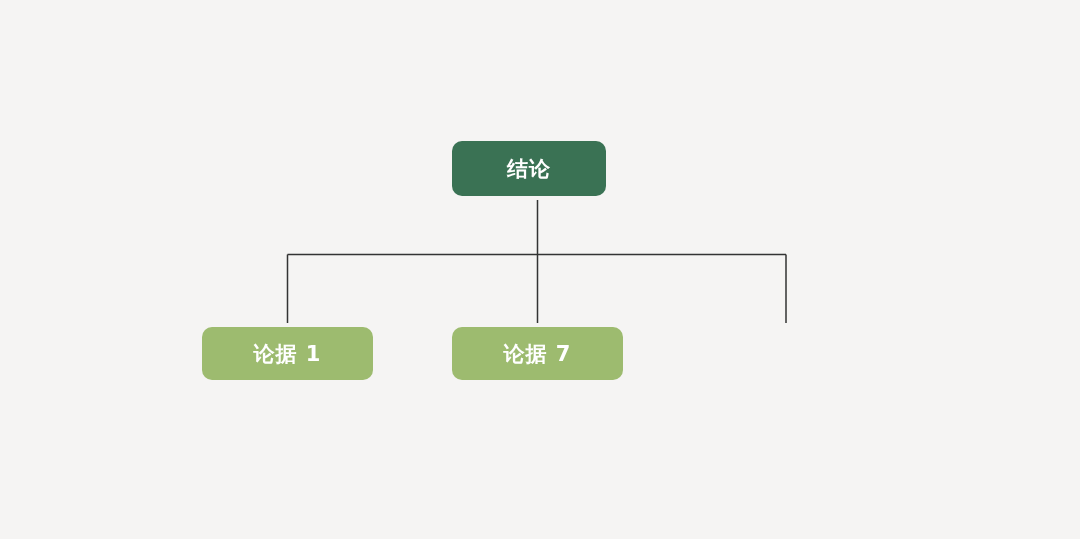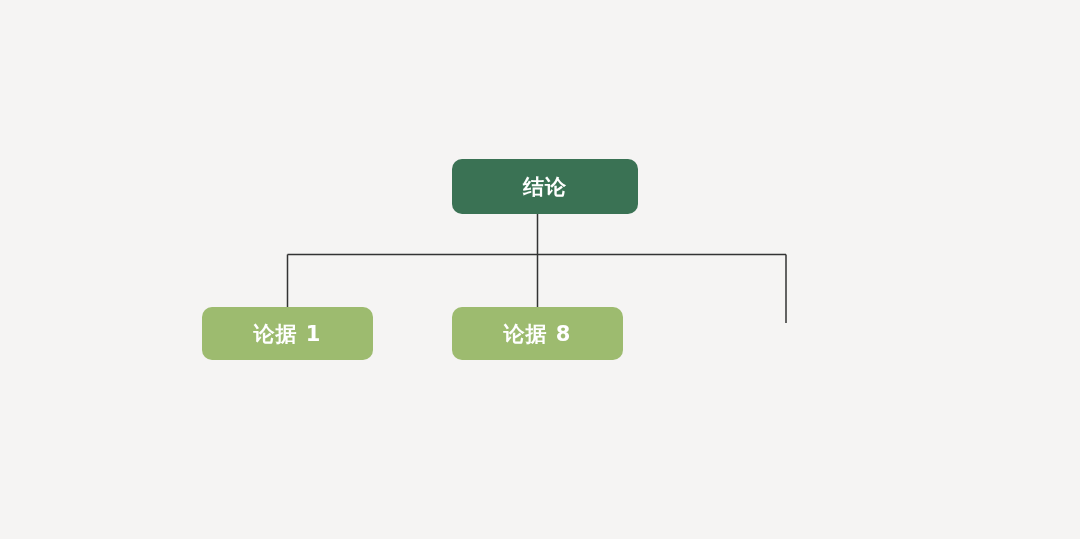--- a/index.html
+++ b/index.html
@@ -33,26 +33,26 @@
     align-items:center;
     justify-content:center;
     border-radius:10px;
     color:var(--label-text);
     font-weight:bold;
     font-size:21px;
     letter-spacing:1px;
     cursor:default;
   }
   .node-root{
-    left:452px;top:159px;
-    width:186px;height:55px;
+    left:452px;top:141px;
+    width:154px;height:55px;
     background:var(--root-fill);
   }
   .node-child{
-    top:307px;height:53px;
+    top:327px;height:53px;
     background:var(--child-fill);
   }
   .node-child-1{left:202px;width:171px;}
   .node-child-2{left:452px;width:171px;}
   .node-child-3{left:700px;width:172px;}
 </style>
 </head>
 <body>
 
 <div class="canvas">
@@ -63,17 +63,17 @@
 
   <div class="node node-root">
     <span>结论</span>
   </div>
 
   <div class="node node-child node-child-1">
     <span>论据 1</span>
   </div>
 
   <div class="node node-child node-child-2">
-    <span>论据 8</span>
+    <span>论据 7</span>
   </div>
 
 
 </div>
 
 </body></html>

